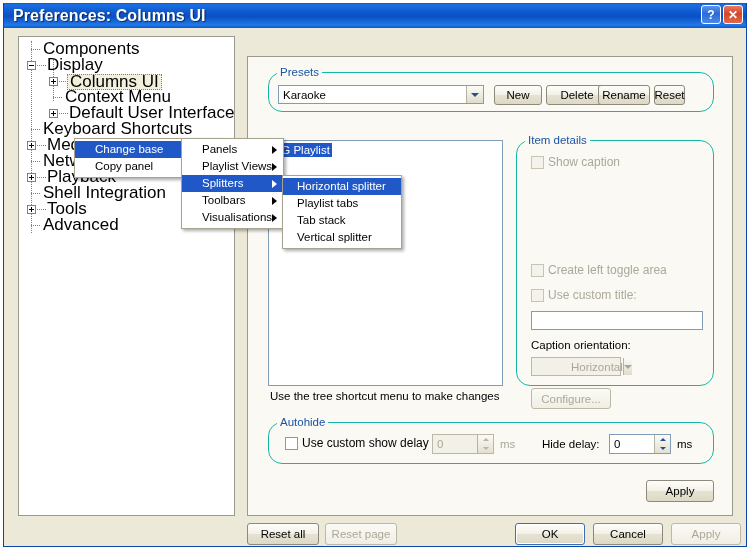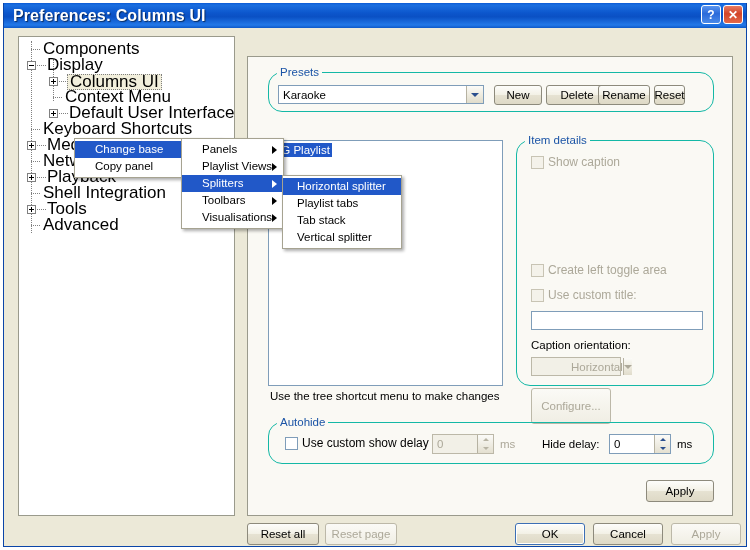--- a/index.html
+++ b/index.html
@@ -557,21 +557,21 @@
 
           <div class="lbl" style="left:14px; top:198px;">Caption orientation:</div>
 
           <div class="combo disabled" style="left:14px; top:216px; width:90px; height:19px;">
             <span class="ctext">Horizontal</span>
             <span class="carrow">
               <span class="arrow-dn dis"></span>
             </span>
           </div>
 
-          <div class="btn disabled" style="left:14px; top:247px; width:80px; height:36px;">Configure...</div>
+          <div class="btn disabled" style="left:14px; top:247px; width:80px; height:21px;">Configure...</div>
         </div>
 
         <div class="group" style="left:20px; top:365px; width:446px; height:42px;">
           <div class="glegend">Autohide</div>
 
           <div class="chk" style="left:16px; top:13px;">
             <span class="cbox"></span>
             <span>Use custom show delay of</span>
           </div>
 

